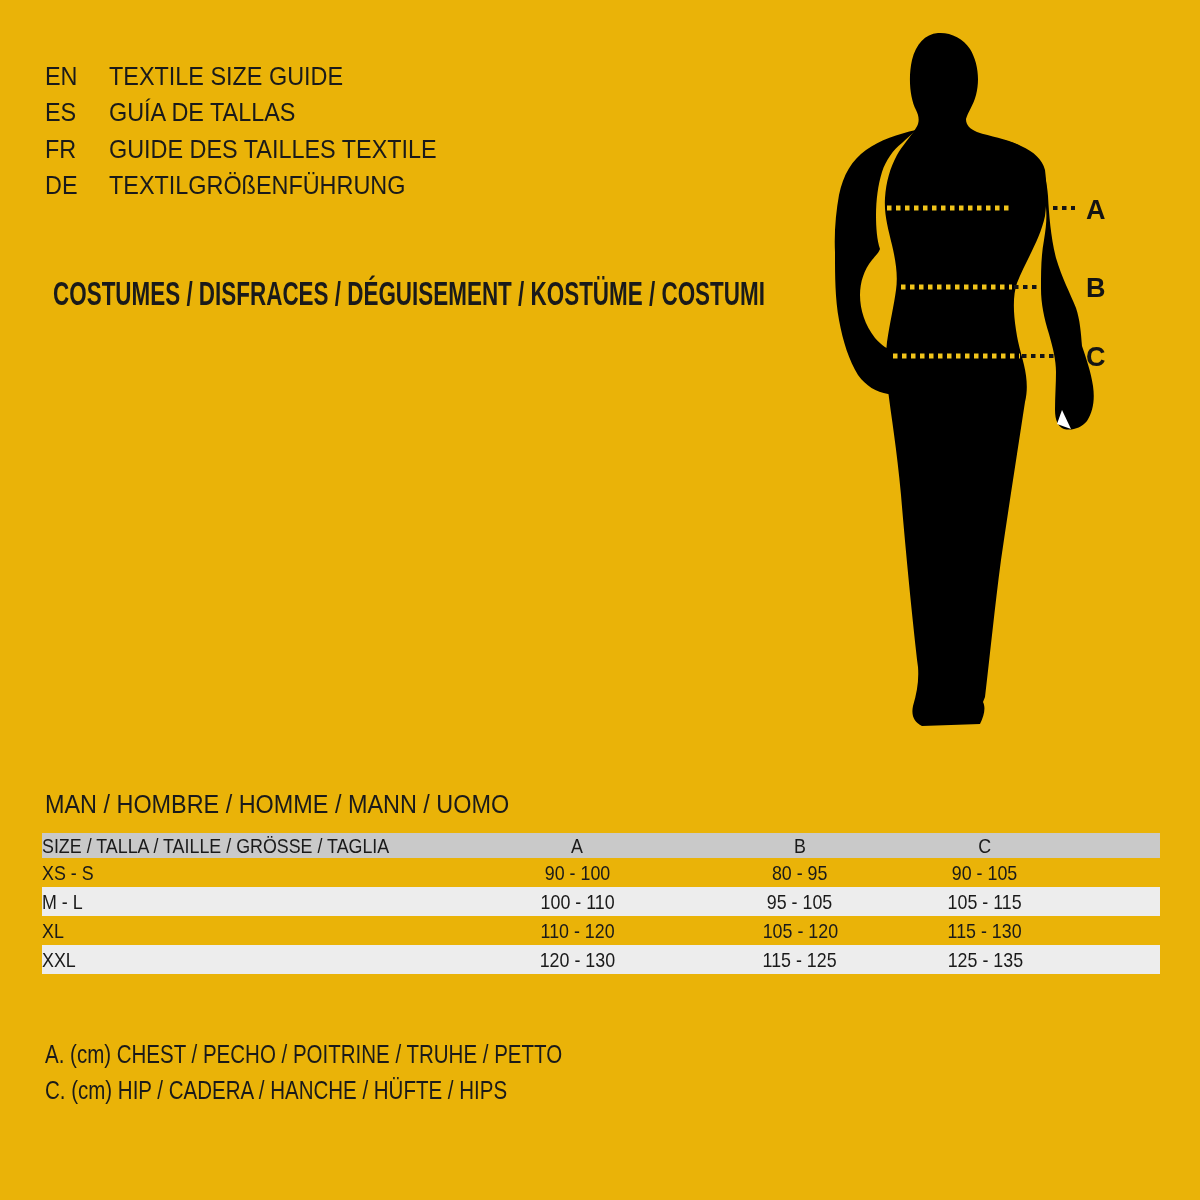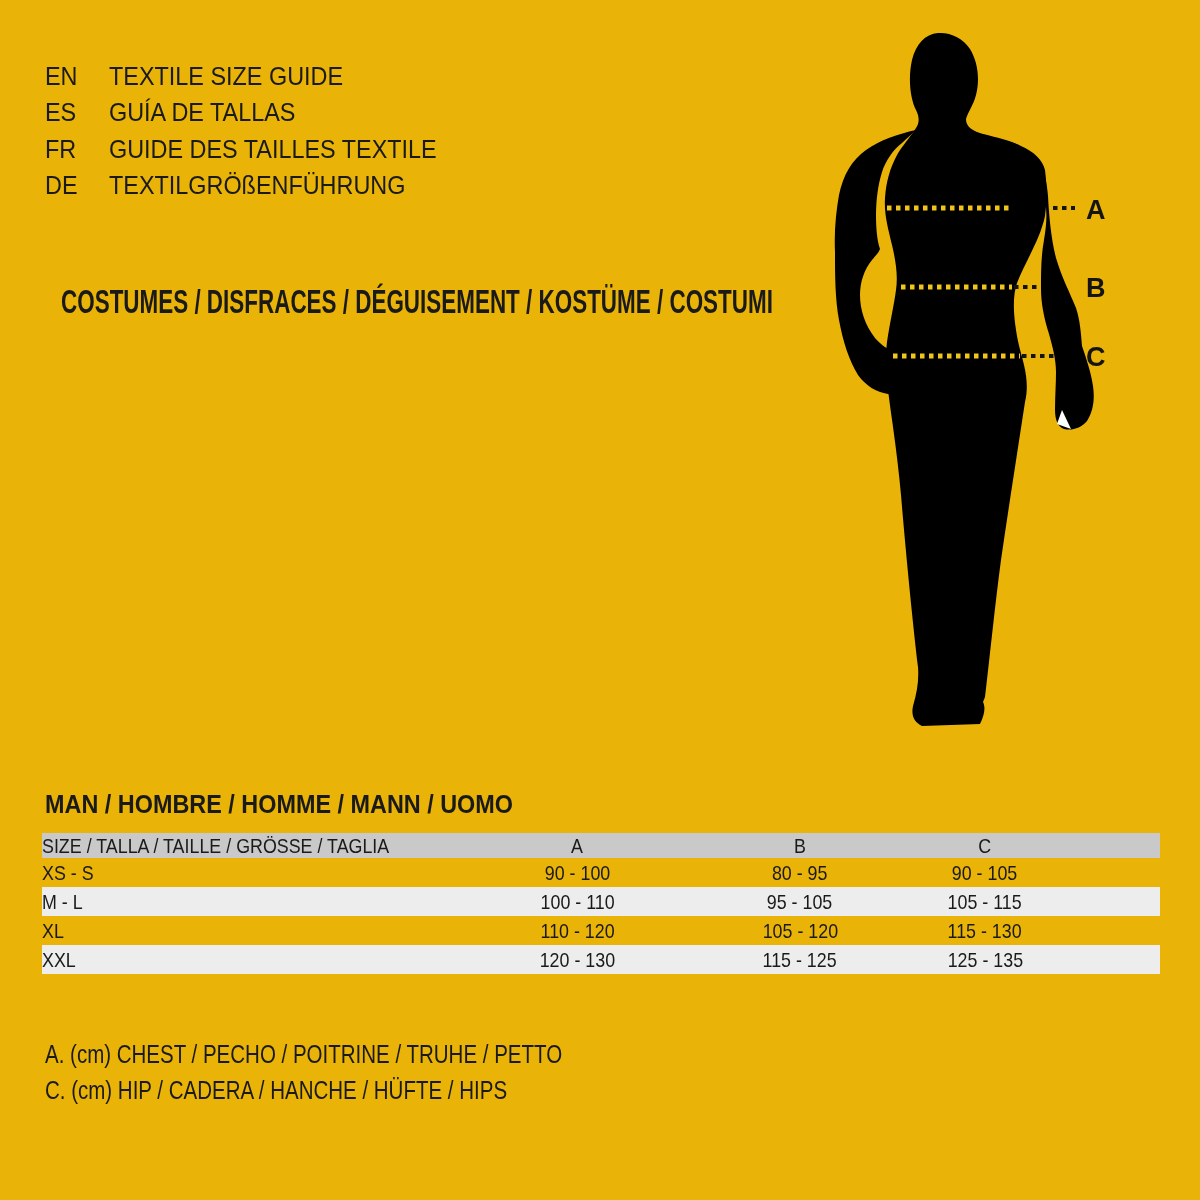--- a/index.html
+++ b/index.html
@@ -10,29 +10,29 @@
   .cond{display:inline-block;transform:scaleX(0.9);transform-origin:0 50%;white-space:nowrap;}
   .cond-c{display:inline-block;transform:scaleX(0.85);transform-origin:50% 50%;white-space:nowrap;}
 
   
   .lang-list{position:absolute;left:45px;top:58px;}
   .lang-row{display:flex;height:36.5px;align-items:center;font-size:26px;}
   .lang-code{width:64px;flex:0 0 auto;}
   .lang-label{flex:0 0 auto;}
 
   
-  .category-title{position:absolute;left:45px;top:268px;margin:16px;font-size:33px;line-height:36px;font-weight:700;}
+  .category-title{position:absolute;left:45px;top:268px;margin:8px;font-size:33px;line-height:36px;font-weight:700;}
   .category-title .tight{transform:scaleX(0.68);transform-origin:0 50%;display:inline-block;white-space:nowrap;}
 
   
   .figure-svg{position:absolute;left:820px;top:20px;width:380px;height:740px;}
   .measure-label{font-family:"Liberation Sans",sans-serif;font-weight:700;font-size:27px;fill:#141414;}
 
   
-  .section-title{position:absolute;left:45px;top:790px;margin:0;font-size:26px;line-height:28px;font-weight:700;}
+  .section-title{position:absolute;left:45px;top:790px;margin:0;font-size:26px;line-height:28px;font-weight:400;}
 
   
   .size-table{position:absolute;left:42px;top:833px;width:1118px;border-collapse:collapse;table-layout:fixed;font-size:21px;}
   .size-table th,.size-table td{padding:0;font-weight:400;text-align:center;vertical-align:middle;}
   .size-table thead tr{background:#c9c9c9;height:25px;}
   .size-table tbody tr{height:29px;}
   .size-table tbody tr:nth-child(even){background:#ededed;}
   .size-table th:first-child,.size-table td:first-child{text-align:left;}
   .size-table th:nth-child(4),.size-table td:nth-child(4){padding-right:95px;}
   .col-size{width:418px;}

